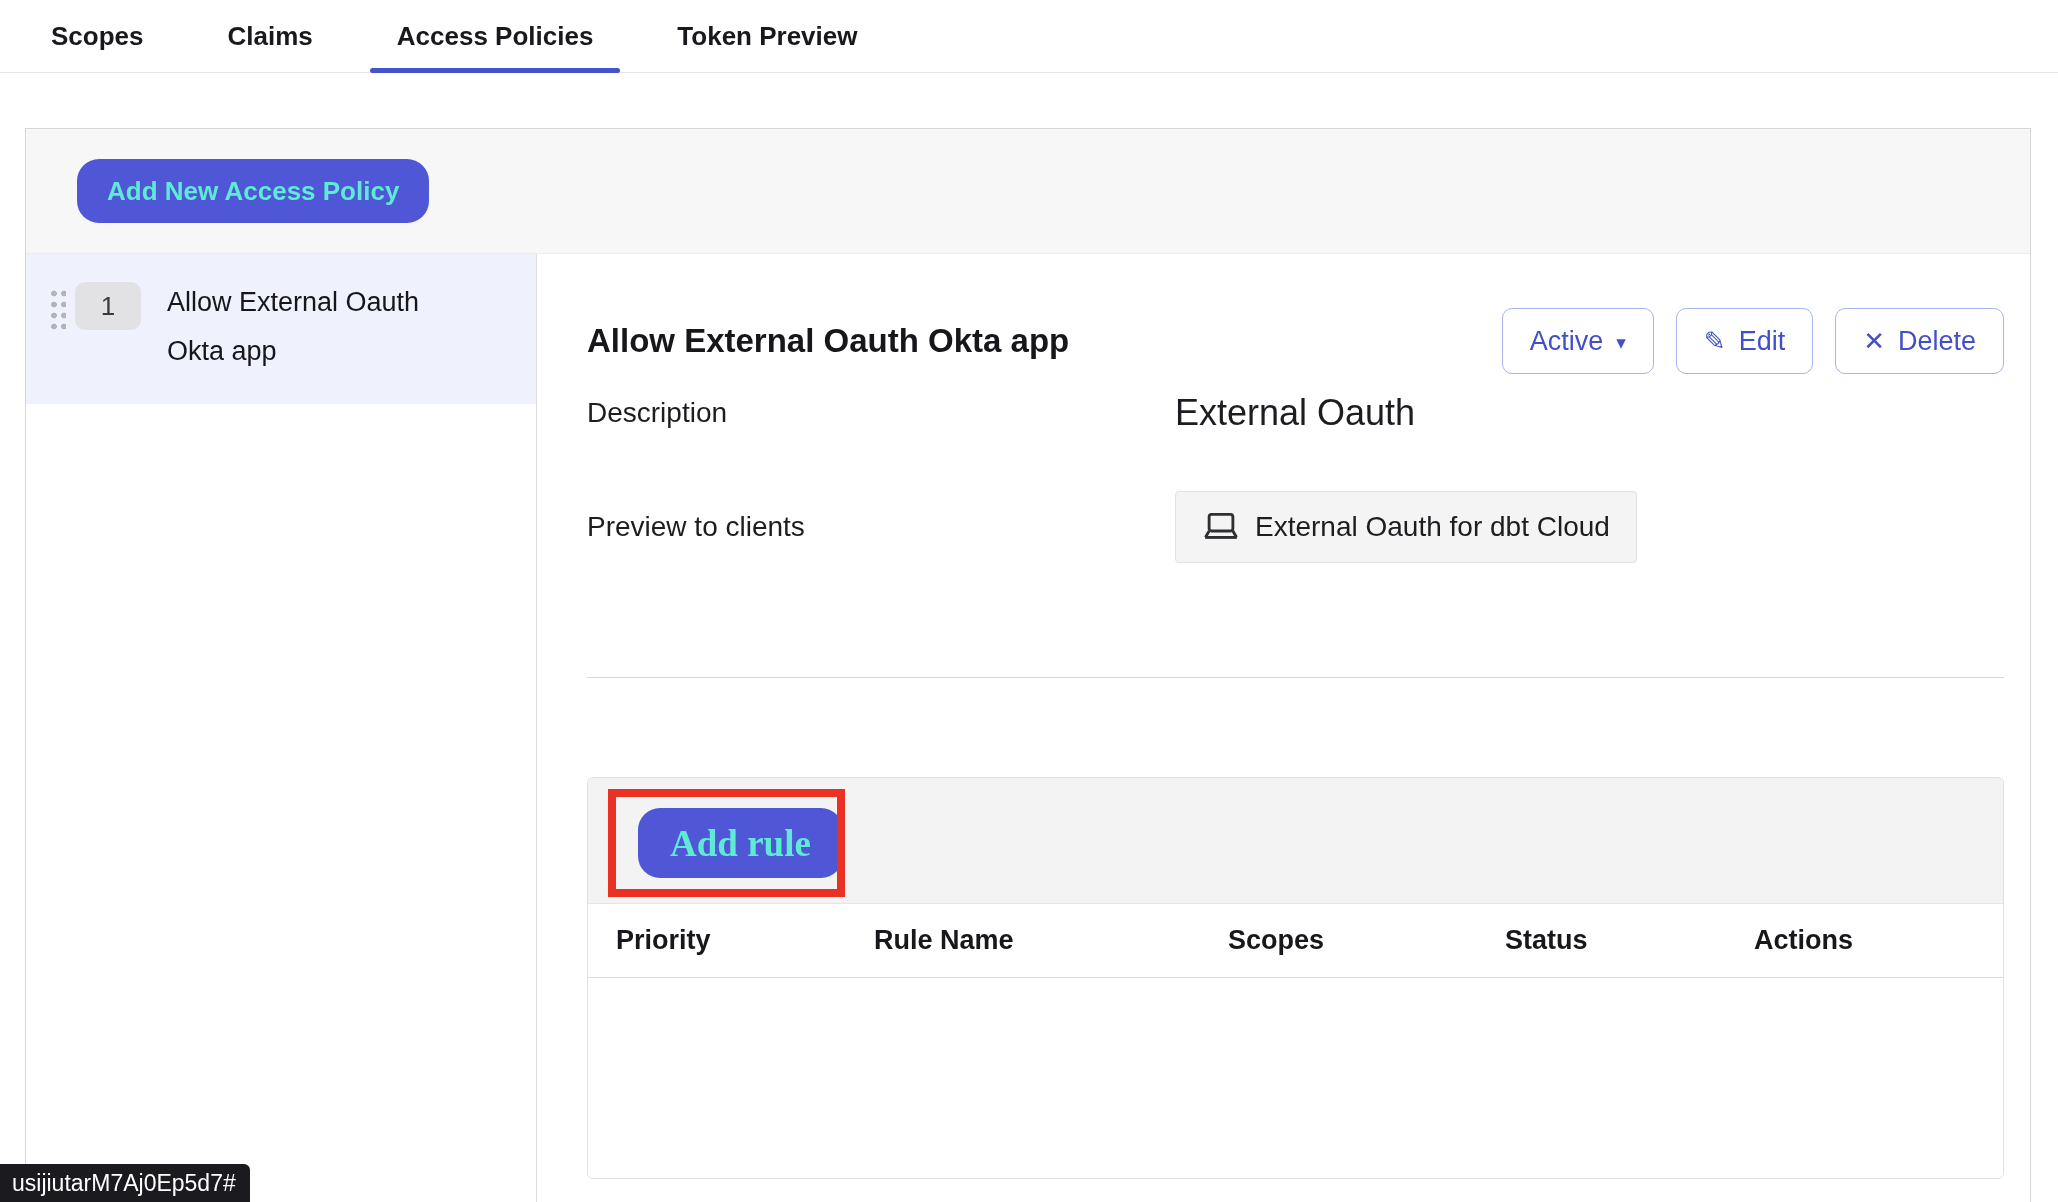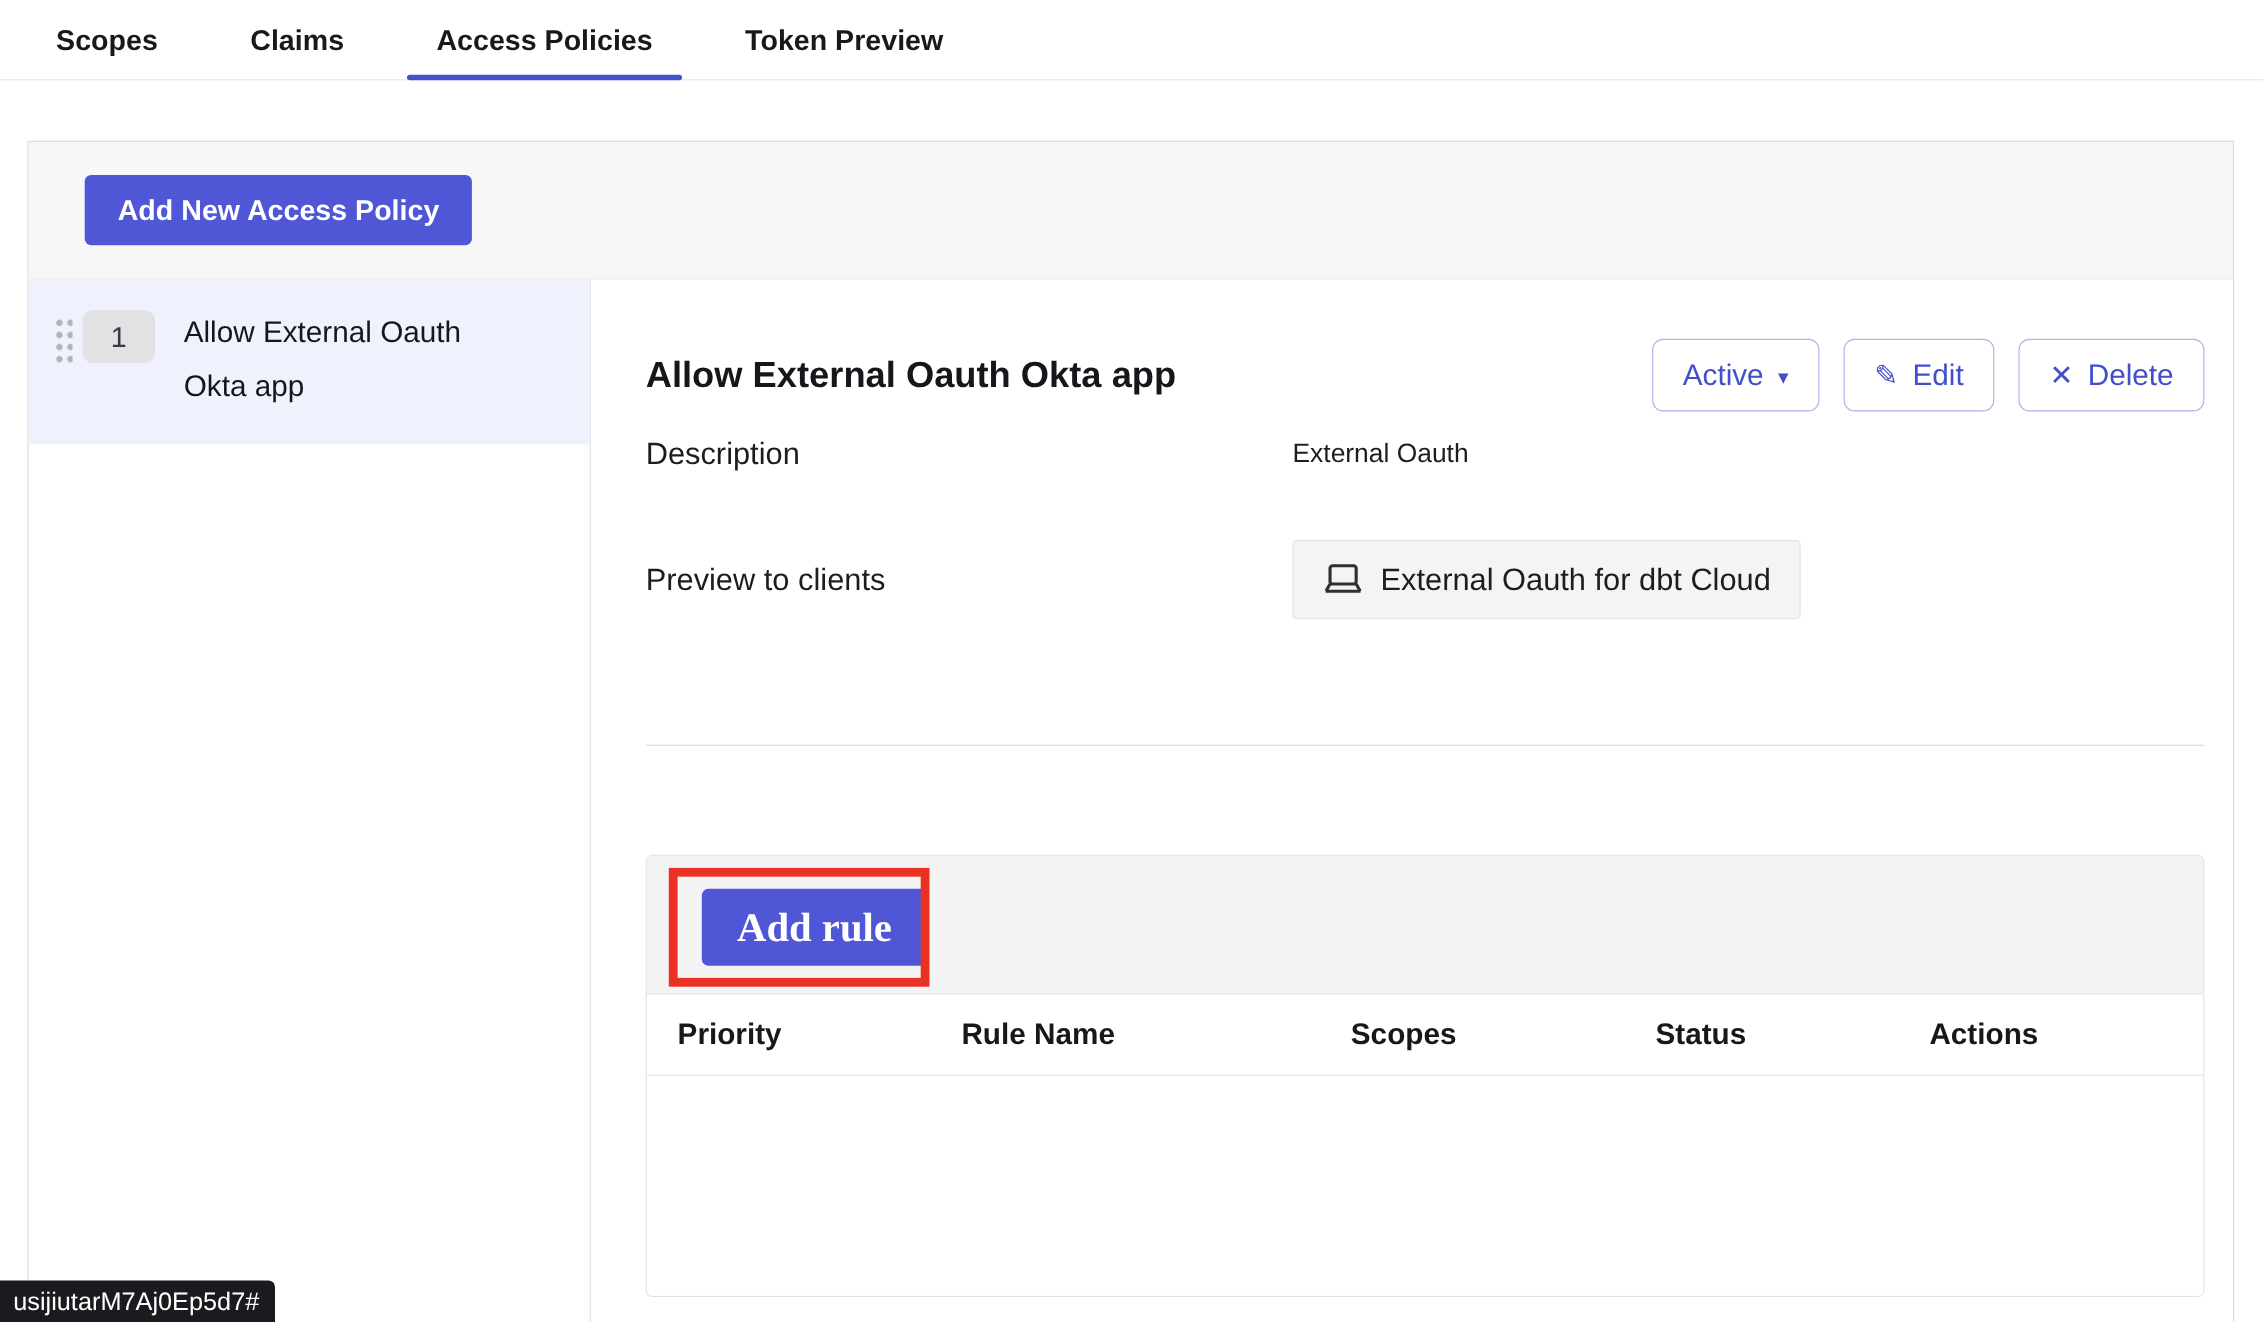--- a/index.html
+++ b/index.html
@@ -28,22 +28,22 @@
   .panel{
     position:absolute;left:25px;top:128px;width:2006px;height:1080px;
     border:1px solid #d7d7d9;background:#fff;box-sizing:border-box;
   }
   .panel-header{
     height:125px;background:#f7f7f8;border-bottom:1px solid #ececee;
     display:flex;align-items:center;padding-left:51px;box-sizing:border-box;
   }
   .btn-primary{
     display:inline-flex;align-items:center;justify-content:center;
-    height:64px;padding:0 30px;border:none;border-radius:6px;
-    background:var(--primary,#4f57d7);color:#ffffff;font-size:26px;font-weight:700;
+    height:64px;padding:0 30px;border:none;border-radius:22px;
+    background:var(--primary,#4f57d7);color:#5eead4;font-size:26px;font-weight:700;
   }
   .panel-body{display:flex;height:calc(100% - 125px);}
 
   
   .sidebar{width:511px;border-right:1px solid #dcdcde;box-sizing:border-box;flex:none;}
   .policy-item{
     display:flex;align-items:flex-start;height:150px;box-sizing:border-box;
     padding:28px 0 0 22px;cursor:pointer;
   }
   .policy-item.selected{background:#eff1fc;}
@@ -72,21 +72,21 @@
     background:#fff;border:1.5px solid #a9b3ec;border-radius:10px;
     color:var(--link,#4150c8);font-size:27px;font-weight:400;
   }
   .btn-outline .caret{font-size:19px;margin-top:3px;}
   .btn-outline .ic{font-size:26px;}
 
   .info-row{display:flex;align-items:center;}
   .info-row.r1{margin-top:19px;height:40px;}
   .info-row.r2{margin-top:58px;height:72px;}
   .info-label{width:588px;font-size:28px;color:#1c1c21;flex:none;}
-  .info-value{font-size:24px;color:#1c1c21;}
+  .info-value{font-size:36px;color:#1c1c21;}
   .client-chip{
     display:inline-flex;align-items:center;gap:15px;height:72px;padding:0 26px;
     background:#f4f4f5;border:1px solid #e1e1e3;border-radius:4px;
     font-size:28px;color:#1c1c21;cursor:pointer;box-sizing:border-box;
   }
 
   .divider{margin-top:114px;border-top:1px solid #d8d8da;height:0;}
 
   
   .rules-card{

